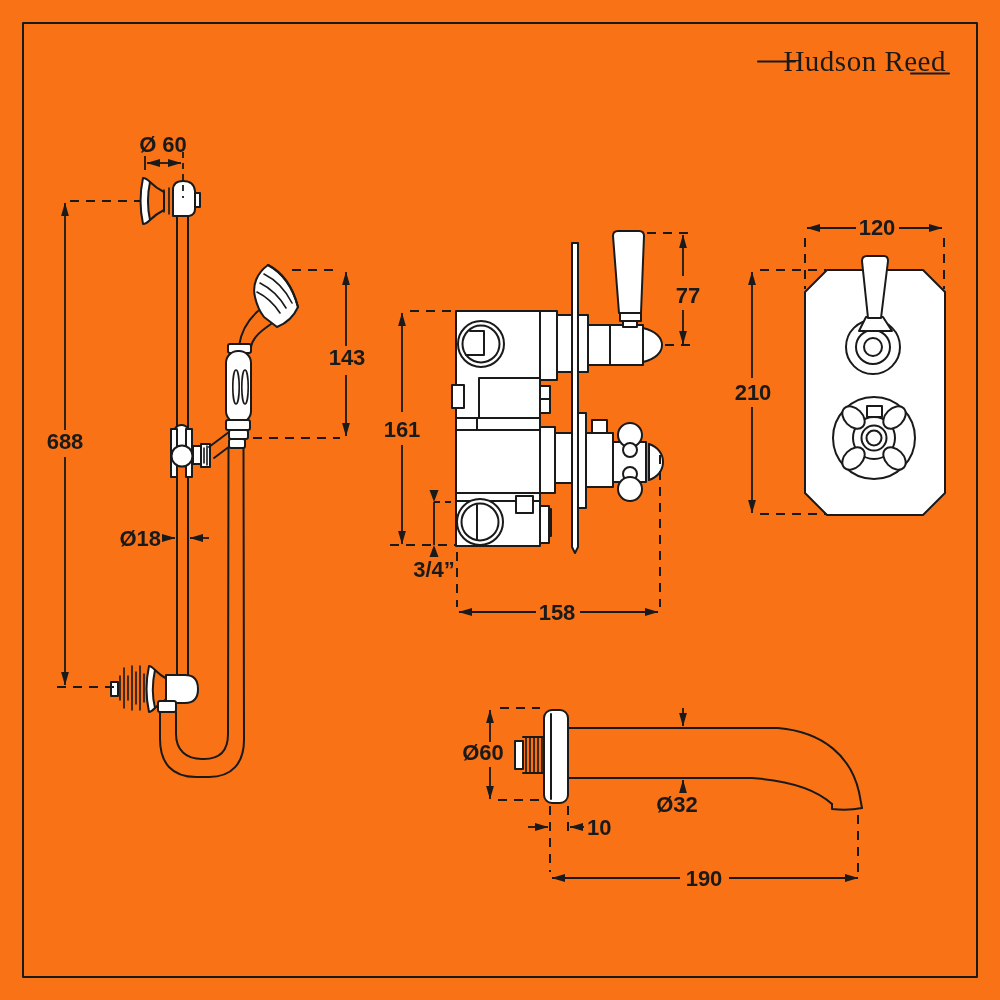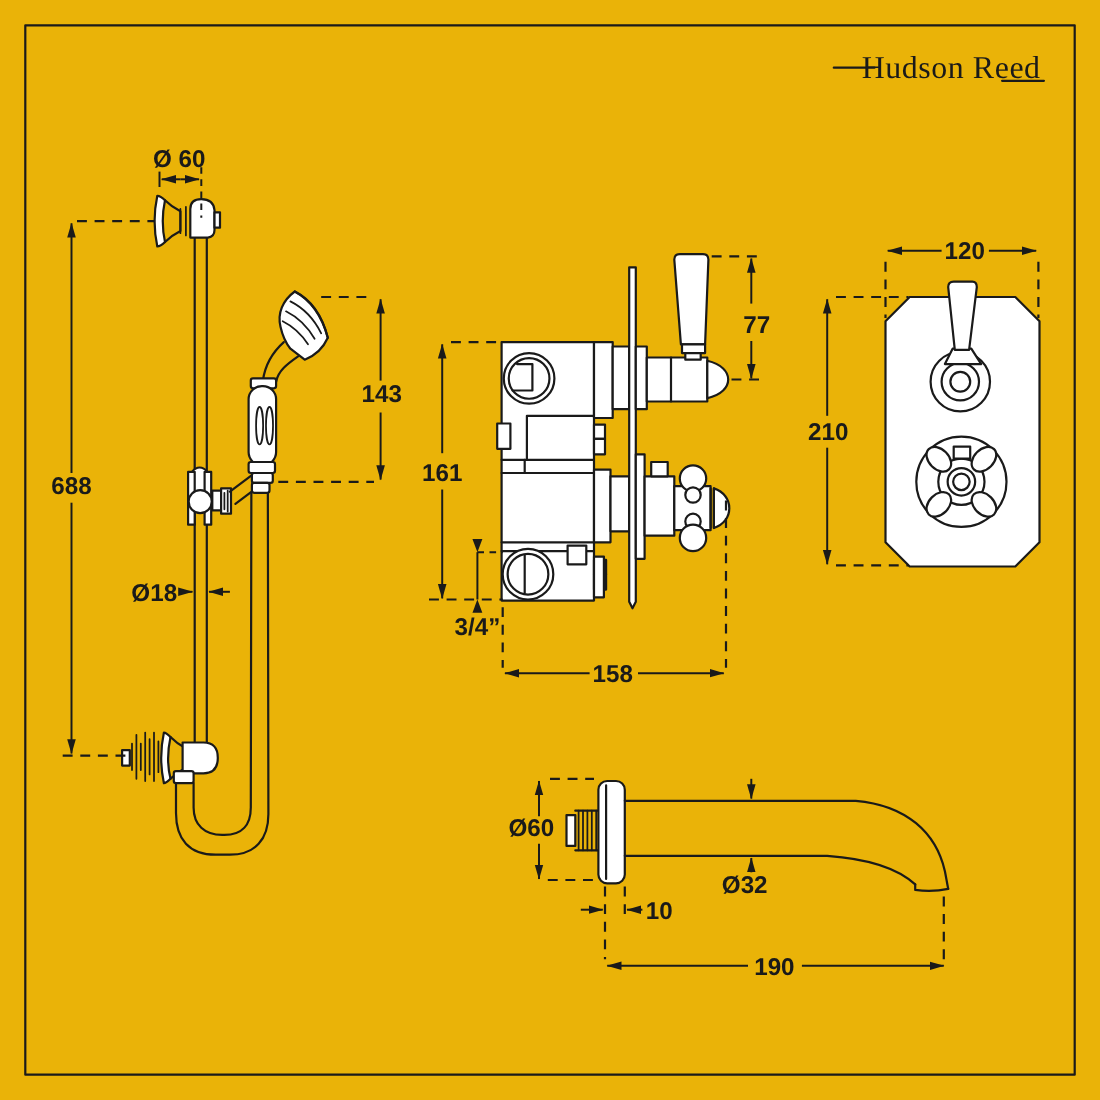--- a/index.html
+++ b/index.html
@@ -1,16 +1,16 @@
 <!DOCTYPE html>
 <html><head>
 <meta charset="utf-8">
 <style>
   html,body{margin:0;padding:0;background:#fff;}
-  .page{position:relative;width:1000px;height:1000px;background:#eab308;font-family:"Liberation Sans",sans-serif;}
+  .page{position:relative;width:1000px;height:1000px;background:#f97316;font-family:"Liberation Sans",sans-serif;}
   svg{display:block;}
   .ln{fill:none;stroke:#1a1a1a;stroke-width:2;stroke-linecap:round;stroke-linejoin:round;}
   .lnw{fill:#ffffff;stroke:#1a1a1a;stroke-width:2;stroke-linecap:round;stroke-linejoin:round;}
   .thin{fill:none;stroke:#1a1a1a;stroke-width:1.6;stroke-linecap:round;}
   .dim{fill:none;stroke:#1a1a1a;stroke-width:1.8;}
   .dash{fill:none;stroke:#1a1a1a;stroke-width:2;stroke-dasharray:9 7;stroke-linecap:butt;}
   .dash2{fill:none;stroke:#1a1a1a;stroke-width:1.8;stroke-dasharray:6 5;}
   .arr{fill:#1a1a1a;stroke:none;}
   text.dimlab{font-family:"Liberation Sans",sans-serif;font-size:22px;font-weight:bold;fill:#1a1a1a;text-anchor:middle;}
   text.logo{font-family:"Liberation Serif",serif;font-size:29px;font-weight:normal;fill:#1a1a1a;text-anchor:end;letter-spacing:0.5px;}

